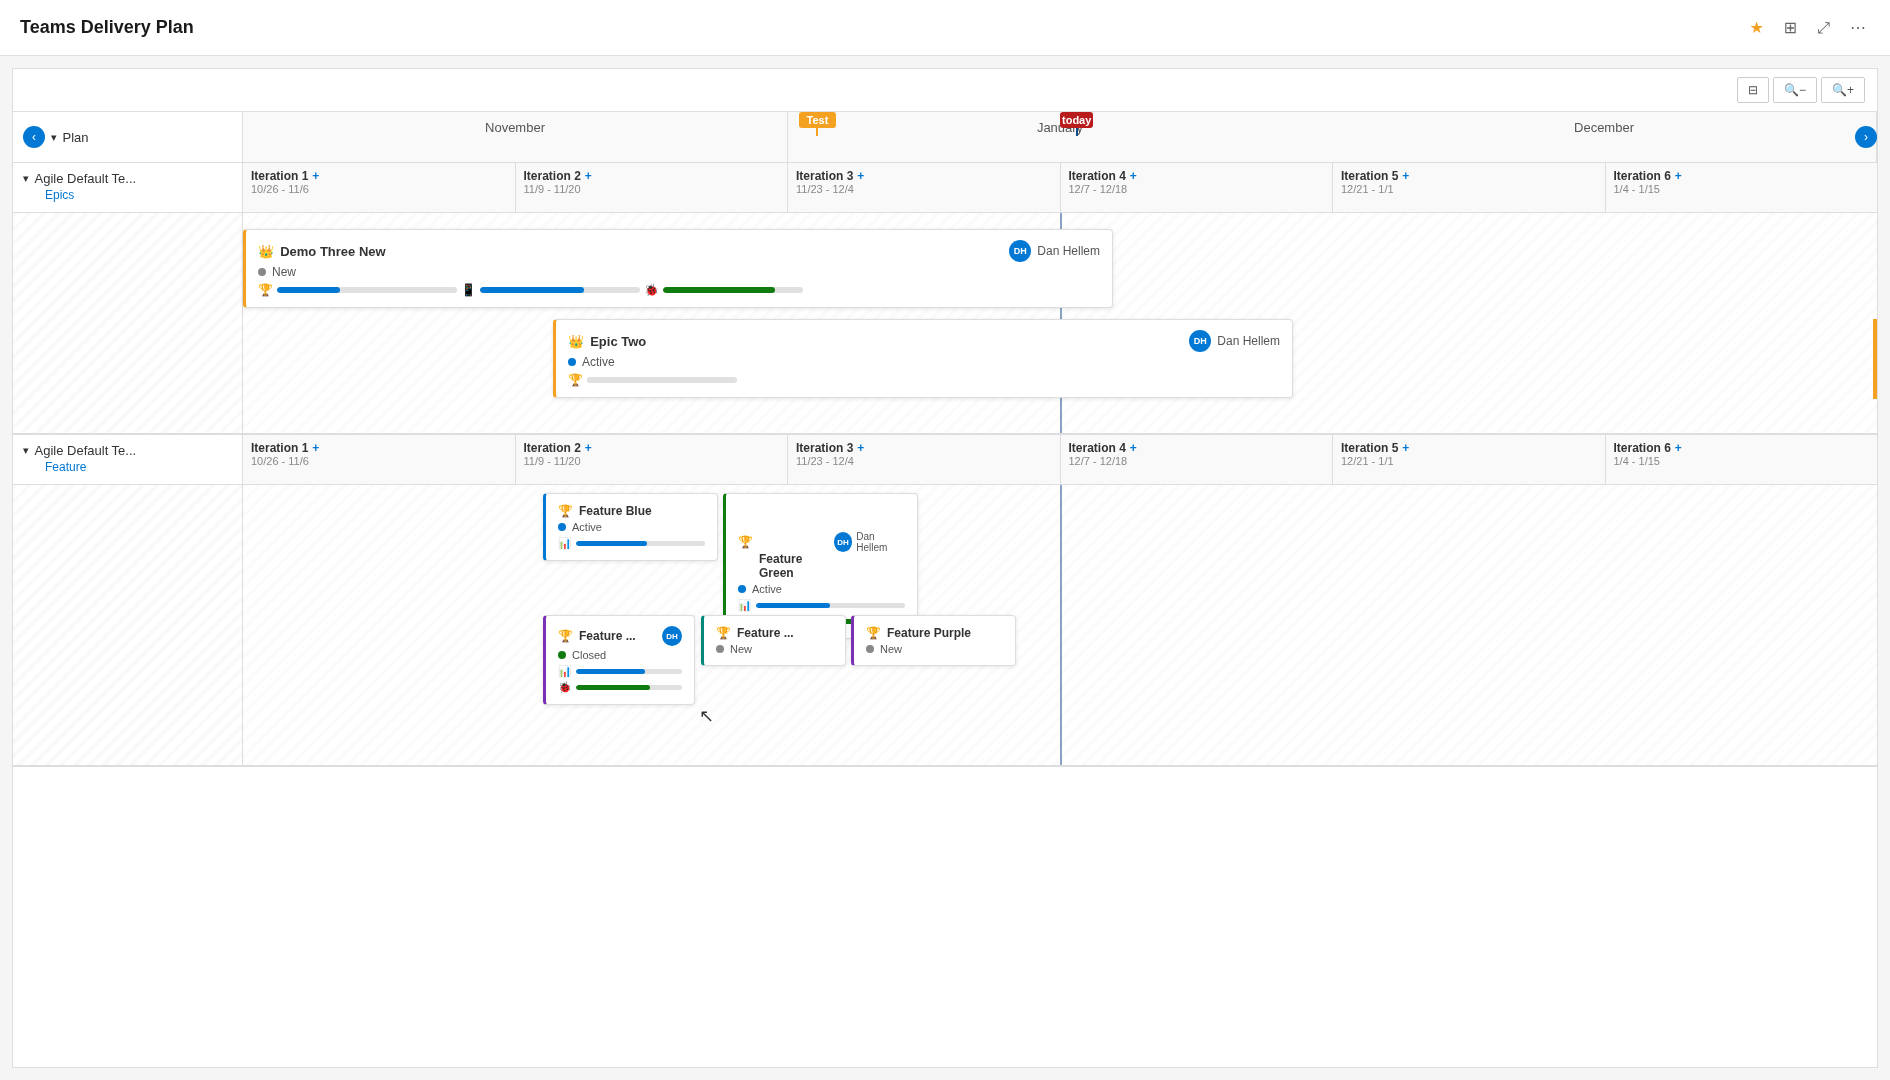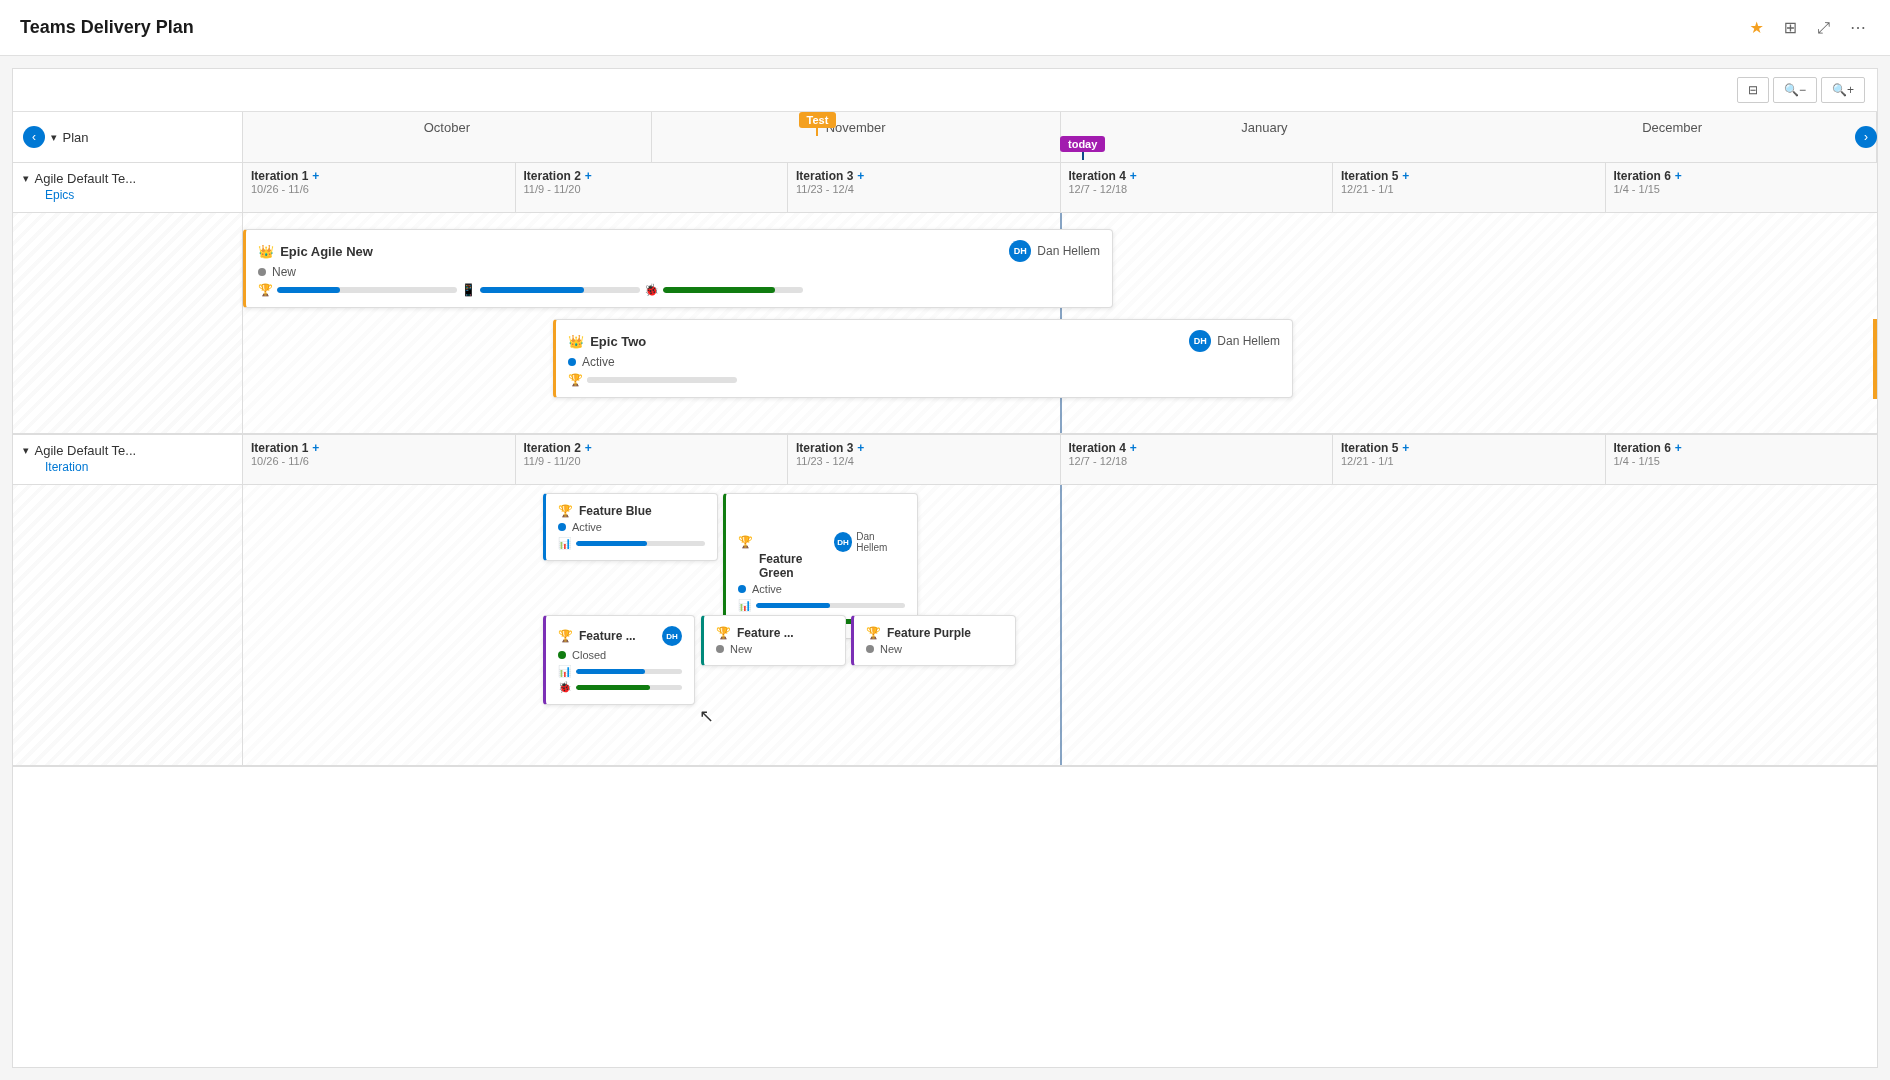--- a/index.html
+++ b/index.html
@@ -79,25 +79,24 @@
       </div>
 
       <div style="flex:1; display:flex; position:relative; overflow:hidden;">
 
         <div style="position:absolute; top:0; left:34%; display:flex; flex-direction:column; align-items:center; z-index:10; pointer-events:none;">
           <span style="background:#f4a020; color:#fff; padding:2px 8px; border-radius:3px; font-size:11px; font-weight:600;">Test</span>
           <div style="width:2px; height:8px; background:#f4a020;"></div>
         </div>
 
         <div style="position:absolute; top:0; left:50%; display:flex; flex-direction:column; align-items:center; z-index:10; pointer-events:none;">
-          <span style="background:#a21caf; color:#fff; padding:2px 8px; border-radius:3px; font-size:11px; font-weight:600;margin-top:24px;">today</span>
+          <span style="background:#b91c1c; color:#fff; padding:2px 2px; border-radius:3px; font-size:11px; font-weight:600;">today</span>
           <div style="width:2px; height:8px; background:#0f4a8a;"></div>
         </div>
 
-        <div class="month-cell">October</div>
         <div class="month-cell">November</div>
         <div class="month-cell last">January</div>
         <div class="month-cell">December</div>
 
         <button class="nav-btn" style="position:absolute; right:0; top:50%; transform:translateY(-50%); width:22px; height:22px; font-size:12px;">›</button>
       </div>
     </div>
 
     <div class="timeline-body">
 
@@ -161,21 +160,21 @@
           <div style="width:230px; min-width:230px; border-right:1px solid #ddd; background: repeating-linear-gradient(135deg, rgba(200,200,200,0.1) 0px, rgba(200,200,200,0.1) 4px, transparent 4px, transparent 10px);"></div>
 
           <div style="flex:1; position:relative; min-height:220px; background: repeating-linear-gradient(135deg, rgba(200,200,200,0.07) 0px, rgba(200,200,200,0.07) 4px, transparent 4px, transparent 10px);">
 
             <div style="position:absolute; left:50%; top:0; bottom:0; width:2px; background:#0f4a8a; opacity:0.5; z-index:2;"></div>
 
             <div style="position:absolute; left:0px; top:16px; width:870px; background:#fff; border:1px solid #ddd; border-left:3px solid #f4a020; border-radius:4px; padding:10px 12px; box-shadow:0 1px 4px rgba(0,0,0,0.1); z-index:4;">
               <div style="display:flex; align-items:center; justify-content:space-between;">
                 <div style="display:flex; align-items:center; gap:6px;">
                   <span style="color:#f4a020; font-size:13px;">👑</span>
-                  <span style="font-size:13px; font-weight:600;">Epic Agile New</span>
+                  <span style="font-size:13px; font-weight:600;">Demo Three New</span>
                 </div>
                 <div style="display:flex; align-items:center; gap:6px;">
                   <div class="avatar">DH</div>
                   <span style="font-size:12px; color:#555;">Dan Hellem</span>
                 </div>
               </div>
               <div style="display:flex; align-items:center; gap:6px; margin:3px 0;">
                 <span class="status-dot new"></span>
                 <span style="font-size:12px; color:#555;">New</span>
               </div>
@@ -226,21 +225,21 @@
       </div>
 
       <div class="team-section">
 
         <div style="display:flex; border-bottom:1px solid #ddd;">
           <div style="width:230px; min-width:230px; border-right:1px solid #ddd; background:#fff; padding:8px 10px;">
             <div class="team-name">
               <span style="font-size:11px;">▾</span>
               <span>Agile Default Te...</span>
             </div>
-            <div class="team-sub">Iteration</div>
+            <div class="team-sub">Feature</div>
           </div>
           <div style="flex:1; display:flex; background:#f9f9f9;">
             <div class="iteration-cell">
               <div class="iter-title">
                   <span>Iteration 1</span> 
                   <span class="iter-add">+</span>
                 </div>
               <div class="iter-dates">10/26 - 11/6</div>
             </div>
             <div class="iteration-cell">

